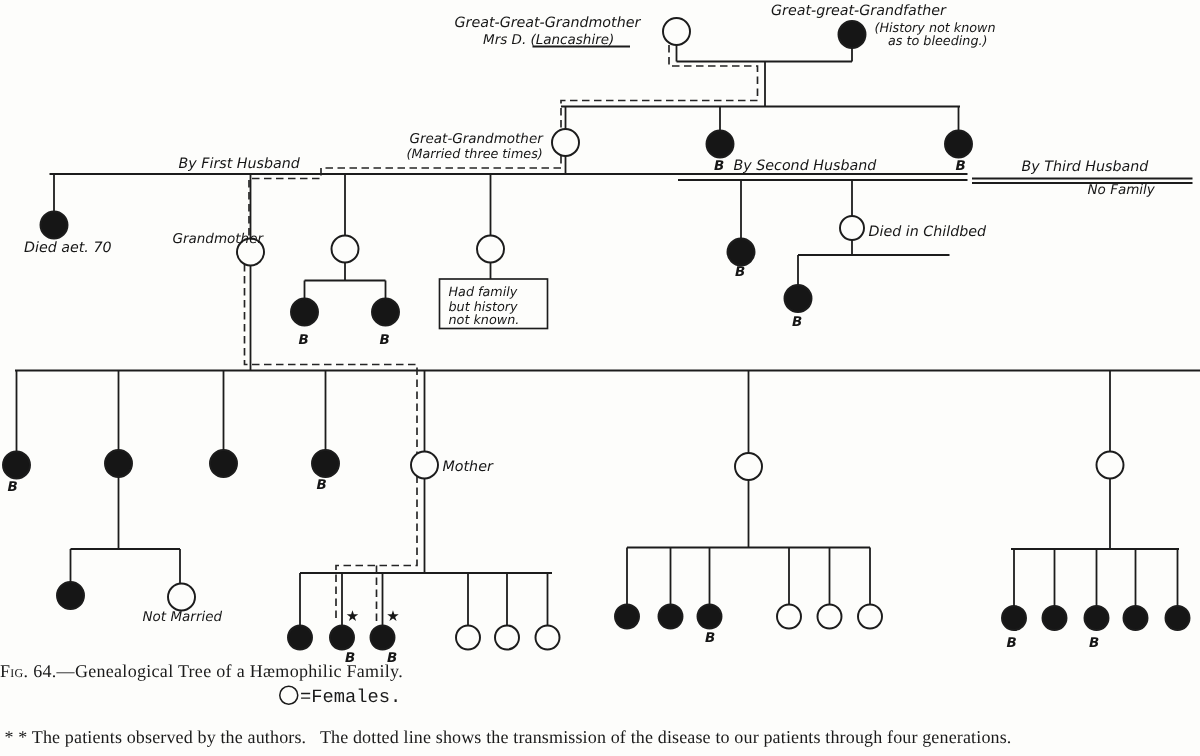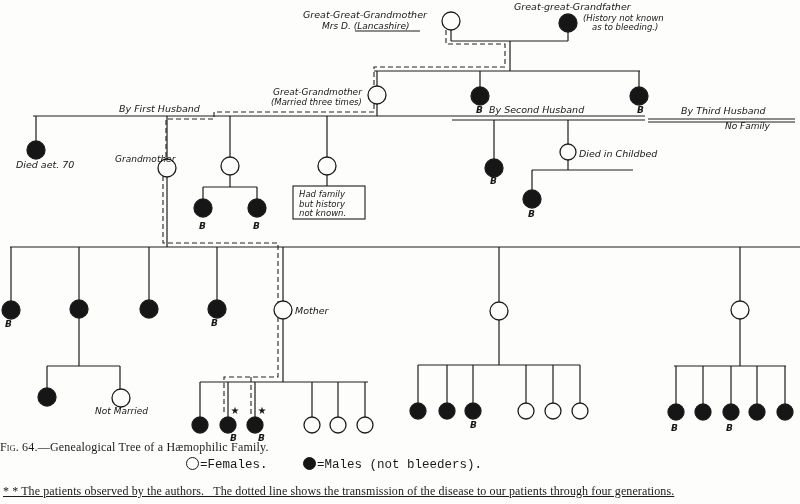--- a/index.html
+++ b/index.html
@@ -25,21 +25,21 @@
   .legendrow{position:absolute;left:0;top:457px;width:800px;height:16px;font-size:12.5px;font-family:Liberation Mono, monospace;}
   .leg-item{position:absolute;top:0;white-space:nowrap;}
   .leg-item .sym{
     display:inline-block;width:11px;height:11px;border-radius:50%;
     border:1.3px solid #1a1a1a;vertical-align:-2px;margin-right:1px;
   }
   .leg-item .sym.filled{background:#161616;}
   .leg-b{font-style:italic;font-weight:bold;margin-left:1px;}
   .footnote{
     position:absolute;left:3px;top:484px;width:797px;font-size:12px;
-    white-space:pre;letter-spacing:.1px;text-decoration:underline;
+    white-space:pre;letter-spacing:.1px;
   }
 </style>
 </head>
 <body>
 
 <div class="page">
 
   <svg id="tree" class="tree" width="800" height="448" viewBox="0 0 800 448">
       <line x1="451" y1="30" x2="451" y2="41" class="ln"></line>
       <line x1="568" y1="32" x2="568" y2="41" class="ln"></line>
@@ -187,20 +187,17 @@
     </svg>
 
   <div class="caption">
     <span class="sc">Fig.</span><span> 64.—Genealogical Tree of a Hæmophilic Family.</span>
   </div>
 
   <div class="legendrow">
     <span class="leg-item" style="left:186px">
       <span class="sym"></span><span>=Females.</span>
     </span>
-    <span class="leg-item" style="left:303px">
-      <span class="sym filled"></span><span>=Males (not bleeders).</span>
-    </span>
   </div>
 
   <div class="footnote">* * The patients observed by the authors.   The dotted line shows the transmission of the disease to our patients through four generations.</div>
 
 </div>
 
 </body></html>

